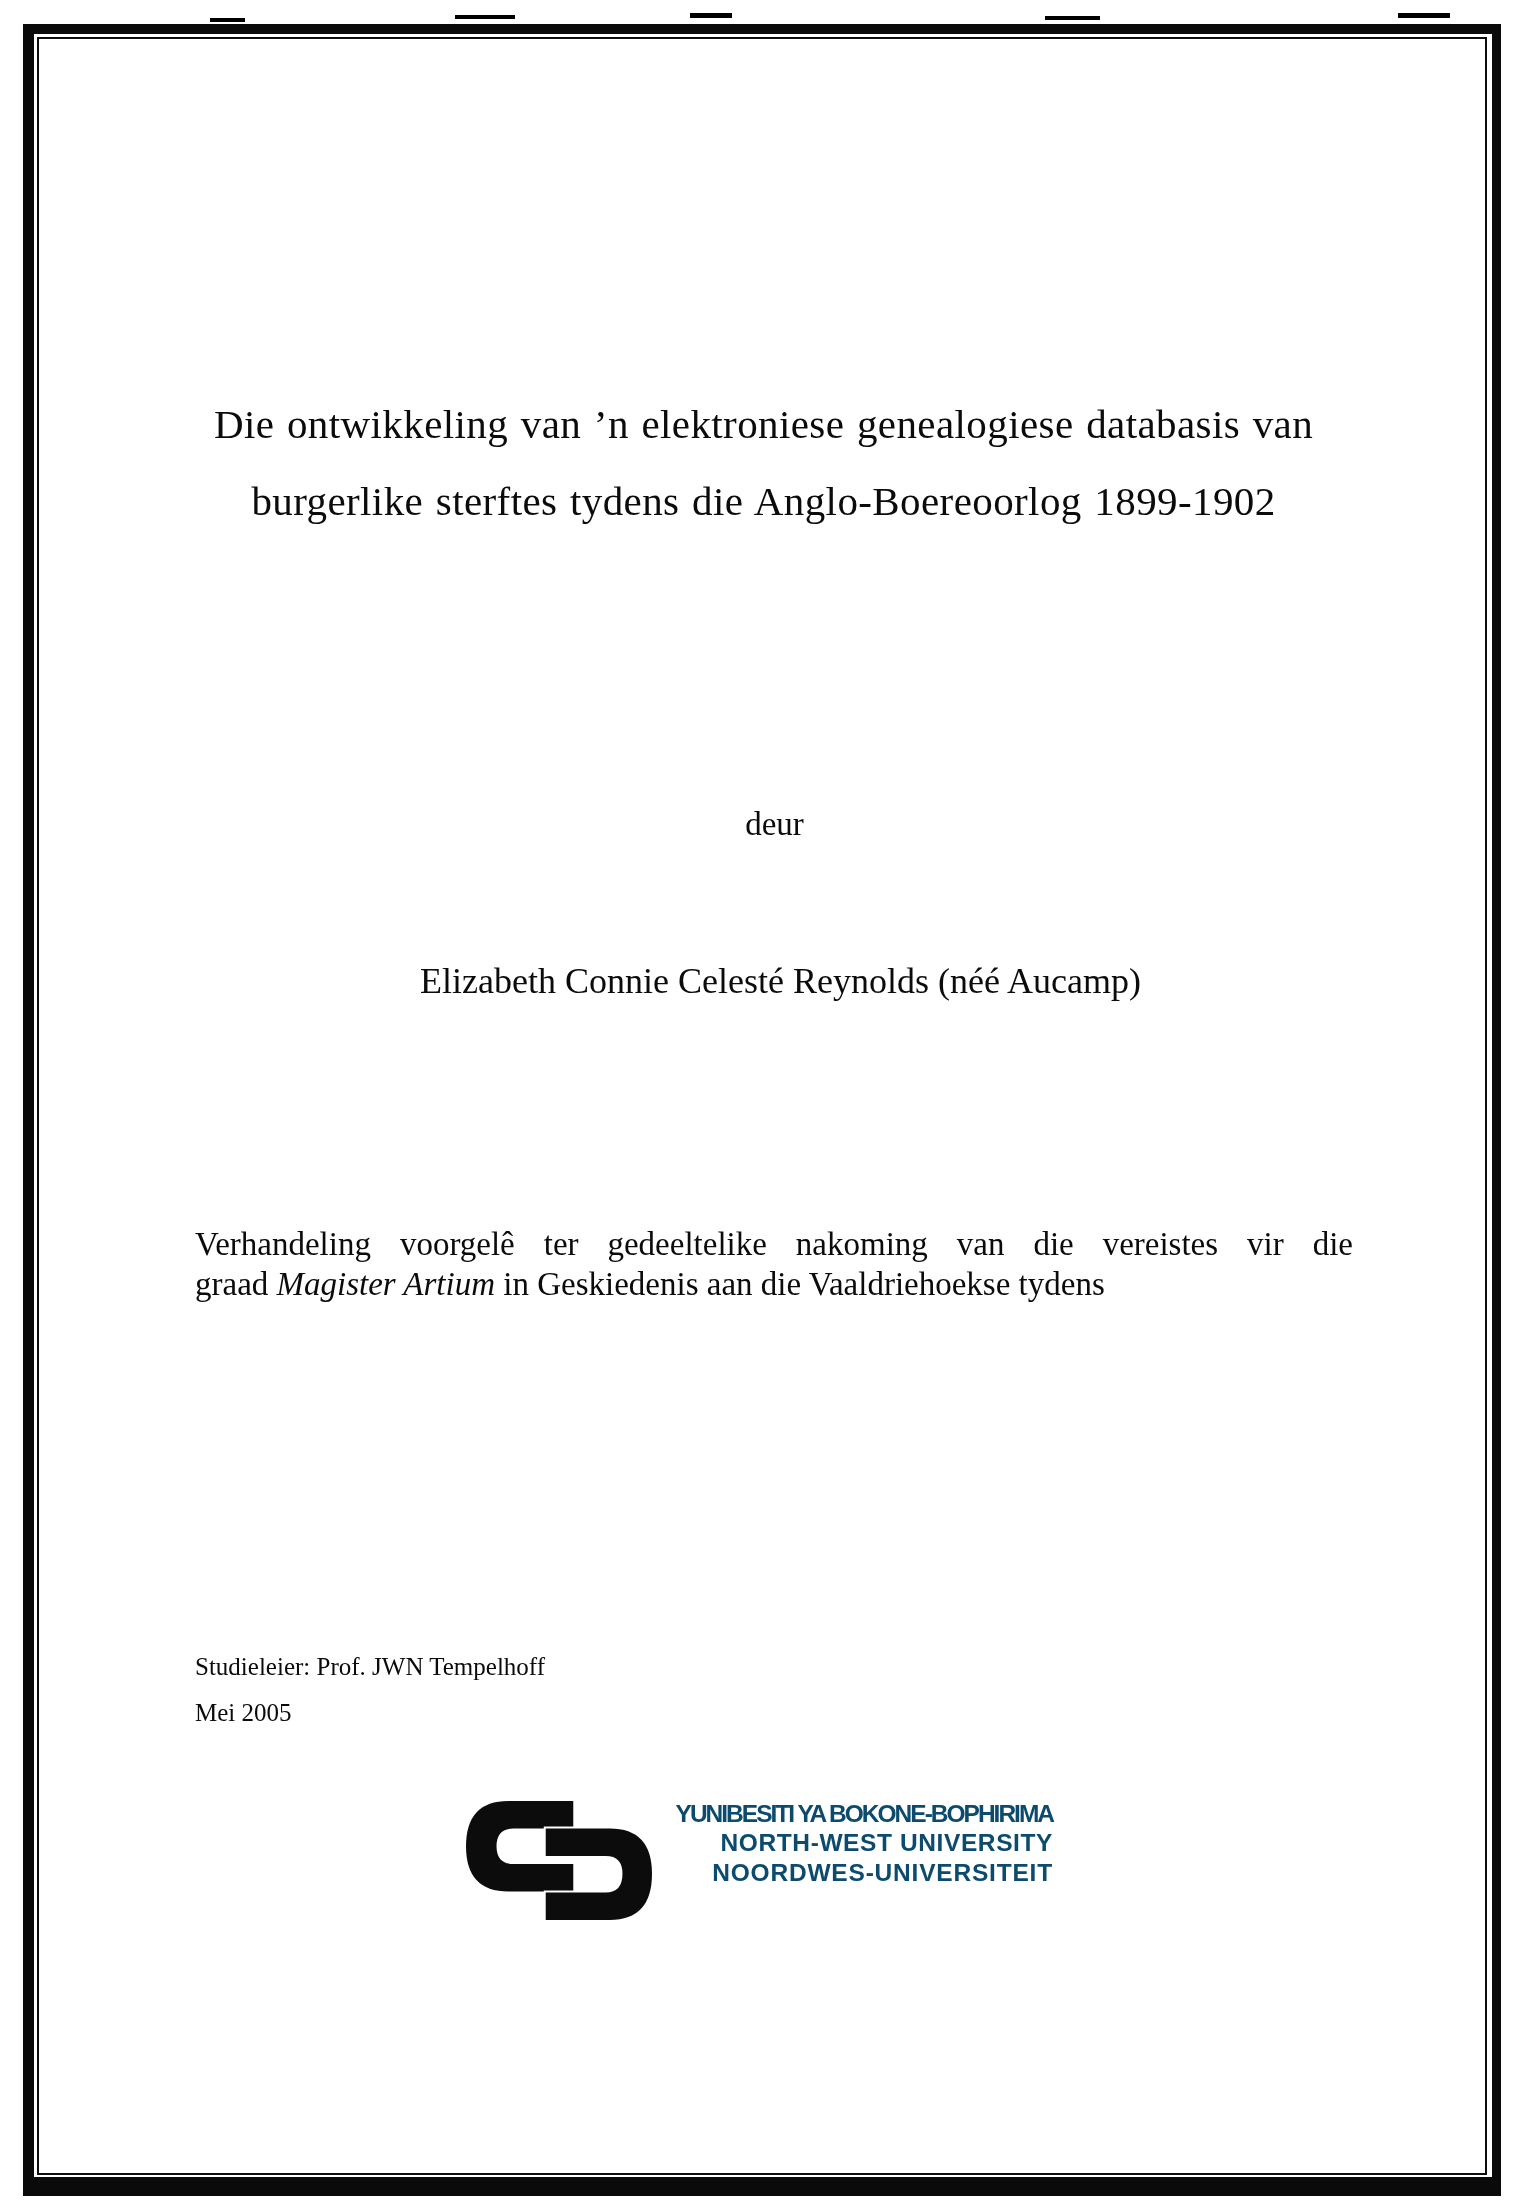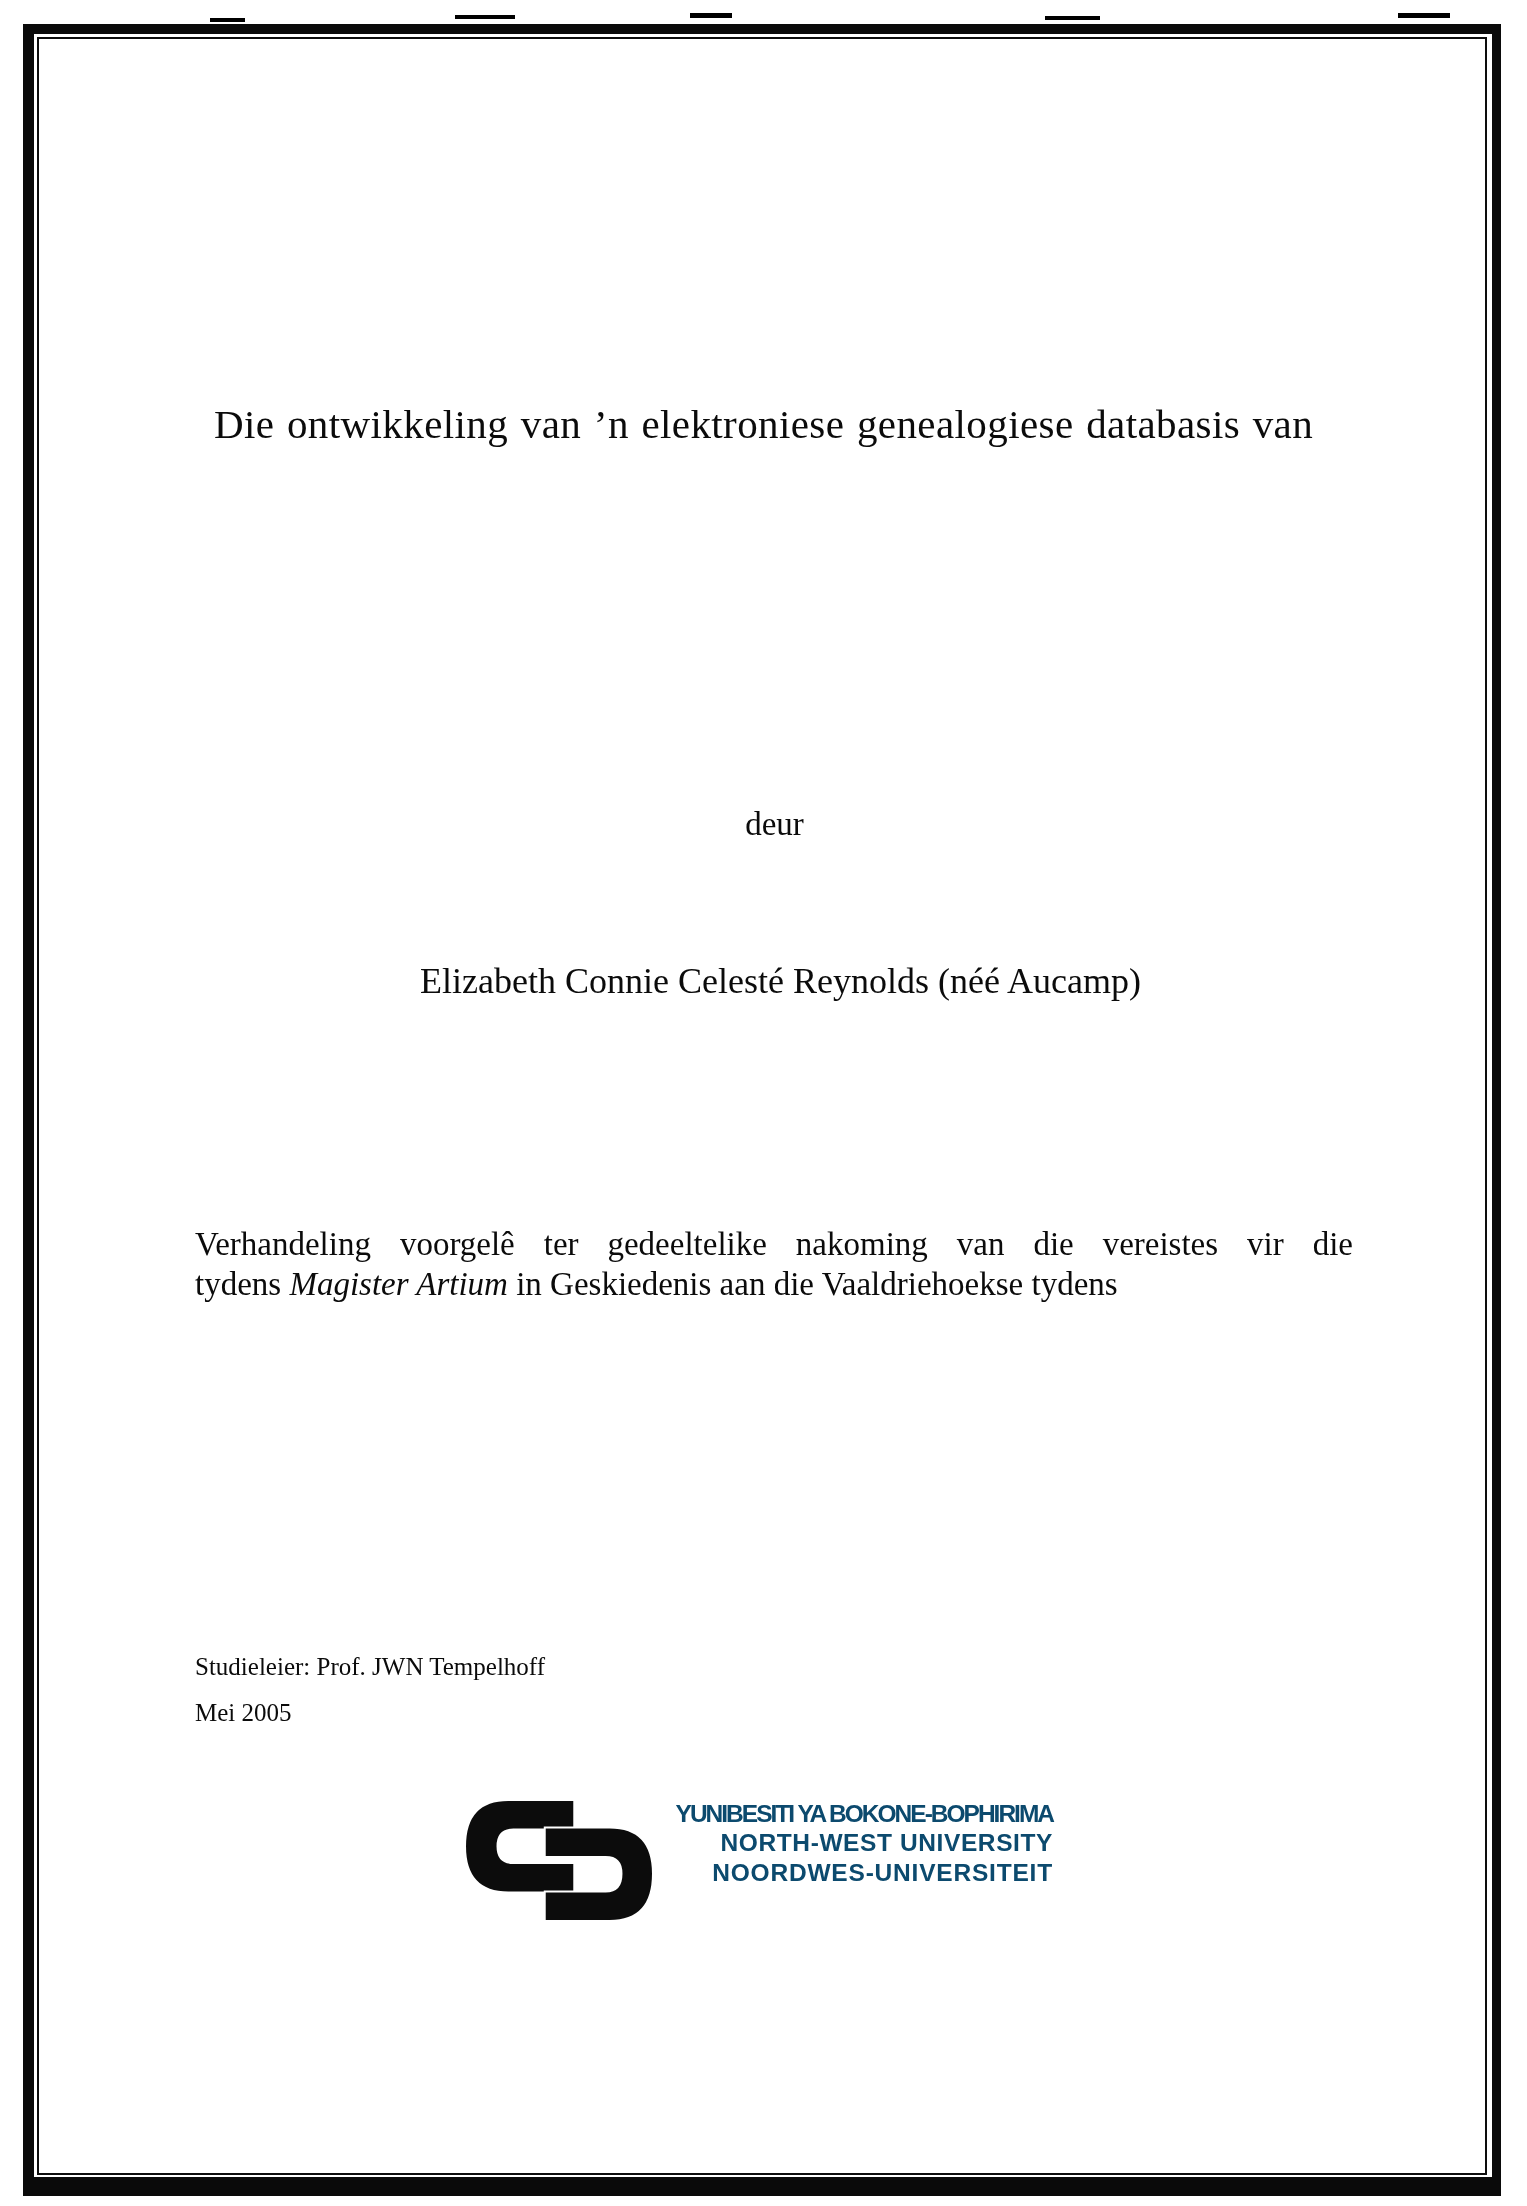--- a/index.html
+++ b/index.html
@@ -69,29 +69,30 @@
   <div class="noise" style="left:455px;top:15px;width:60px;height:4px;"></div>
   <div class="noise" style="left:690px;top:13px;width:42px;height:5px;"></div>
   <div class="noise" style="left:1045px;top:16px;width:55px;height:4px;"></div>
   <div class="noise" style="left:1398px;top:13px;width:52px;height:5px;"></div>
 
   <div class="frame-outer"></div>
   <div class="frame-inner"></div>
 
   <div class="title">
     <div>Die ontwikkeling van ’n elektroniese genealogiese databasis van</div>
+    <div>burgerlike sterftes tydens die Anglo-Boereoorlog 1899-1902</div>
   </div>
 
   <div class="byline">deur</div>
 
   <div class="author">Elizabeth Connie Celesté Reynolds (néé Aucamp)</div>
 
   <div class="statement">
     <div class="just">Verhandeling voorgelê ter gedeeltelike nakoming van die vereistes vir die</div>
-    <div><span>tydens </span><span class="it">Magister Artium</span><span> in Geskiedenis aan die Vaaldriehoekse tydens</span></div>
+    <div><span>graad </span><span class="it">Magister Artium</span><span> in Geskiedenis aan die Vaaldriehoekse tydens</span></div>
   </div>
 
   <div class="supervisor">
     <div>Studieleier: Prof. JWN Tempelhoff</div>
     <div>Mei 2005</div>
   </div>
 
   <div class="logo-mark">
     <svg width="197" height="123" viewBox="0 0 200 125" xmlns="http://www.w3.org/2000/svg">
       <path d="M 48 2 H 114 V 30 H 53 Q 36 30 36 48 Q 36 66 53 66 H 114 V 94 H 48 Q 5 94 5 48 Q 5 2 48 2 Z" fill="#0c0c0c"></path>

